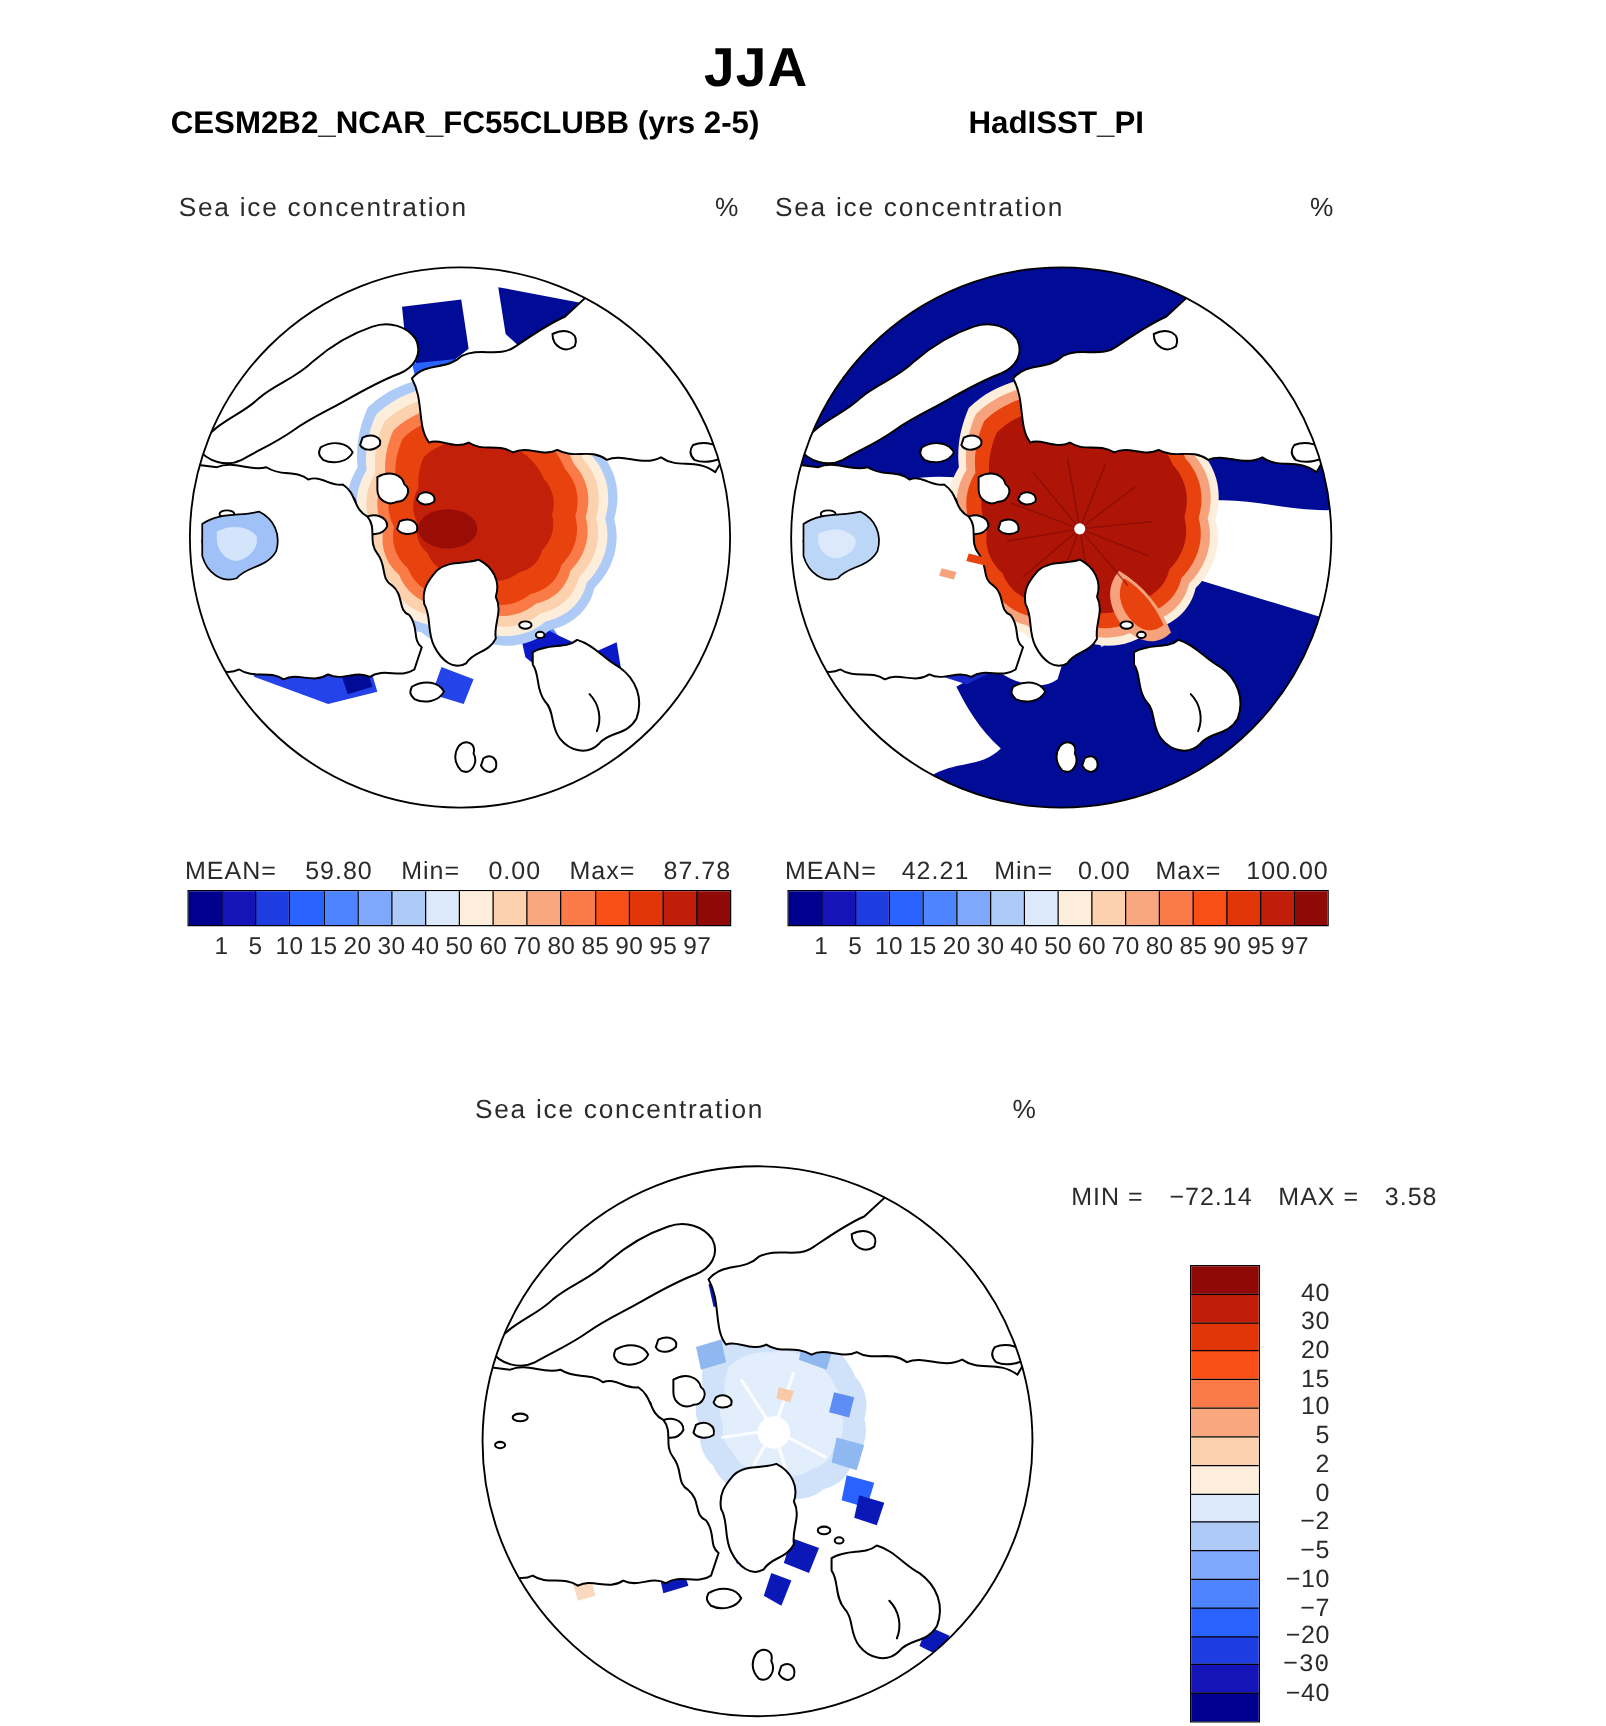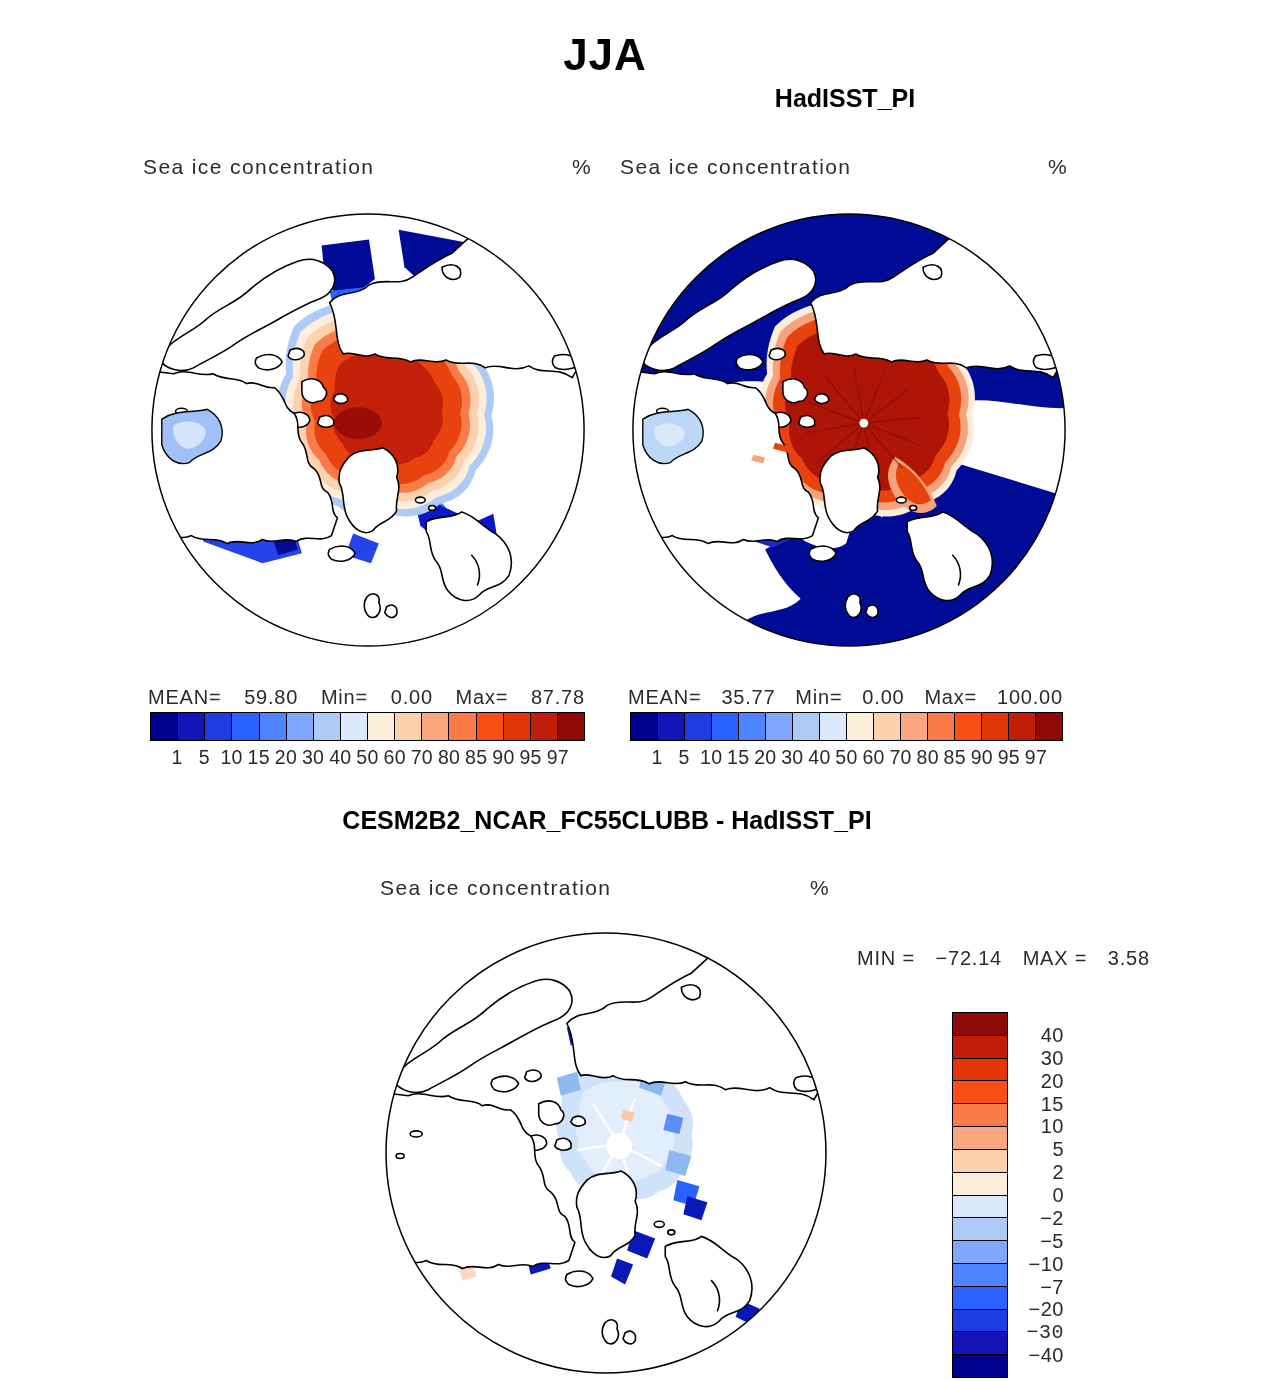--- a/index.html
+++ b/index.html
@@ -58,20 +58,21 @@
       <path d="M244,404 C250,400 256,404 254,412 C250,418 244,414 242,410 Z"></path>
       <ellipse cx="36" cy="206" rx="6" ry="3"></ellipse>
       <ellipse cx="20" cy="228" rx="4" ry="2.5"></ellipse>
     </g>
   </defs>
 </svg>
 
 <div class="fig">
 
   <div class="abs hfont season ctr" style="left:605px;top:30px;">JJA</div>
+  <div class="abs hfont subtitle ctr" style="left:372px;top:84px;">CESM2B2_NCAR_FC55CLUBB (yrs 2-5)</div>
   <div class="abs hfont subtitle ctr" style="left:845px;top:84px;">HadISST_PI</div>
 
   <div class="abs pfont fieldrow" style="left:143px;top:155px;width:449px;">
     <span>Sea ice concentration</span>
     <span>%</span>
   </div>
   <div class="abs pfont fieldrow" style="left:620px;top:155px;width:448px;">
     <span>Sea ice concentration</span>
     <span>%</span>
   </div>
@@ -166,21 +167,21 @@
   <div class="abs stats" style="left:148px;top:686px;width:437px;">
     <span>MEAN=</span>
     <span>59.80</span>
     <span>Min=</span>
     <span>0.00</span>
     <span>Max=</span>
     <span>87.78</span>
   </div>
   <div class="abs stats" style="left:628px;top:686px;width:435px;">
     <span>MEAN=</span>
-    <span>35.77</span>
+    <span>42.21</span>
     <span>Min=</span>
     <span>0.00</span>
     <span>Max=</span>
     <span>100.00</span>
   </div>
 
   <div class="abs cbar-h" style="left:150px;top:712px;width:435px;height:29px;">
       <div class="cell" style="background: rgb(0, 0, 143);"></div>
       <div class="cell" style="background: rgb(20, 20, 184);"></div>
       <div class="cell" style="background: rgb(29, 61, 224);"></div>
@@ -245,21 +246,20 @@
       <span class="tick" style="left: 50%;">50</span>
       <span class="tick" style="left: 56.25%;">60</span>
       <span class="tick" style="left: 62.5%;">70</span>
       <span class="tick" style="left: 68.75%;">80</span>
       <span class="tick" style="left: 75%;">85</span>
       <span class="tick" style="left: 81.25%;">90</span>
       <span class="tick" style="left: 87.5%;">95</span>
       <span class="tick" style="left: 93.75%;">97</span>
     </div>
 
-  <div class="abs hfont subtitle ctr" style="left:607px;top:806px;">CESM2B2_NCAR_FC55CLUBB - HadISST_PI</div>
   <div class="abs pfont fieldrow" style="left:380px;top:876px;width:450px;">
     <span>Sea ice concentration</span>
     <span>%</span>
   </div>
   <div class="abs minmax" style="left:857px;top:947px;width:293px;">
     <span>MIN =</span>
     <span>−72.14</span>
     <span>MAX =</span>
     <span>3.58</span>
   </div>

